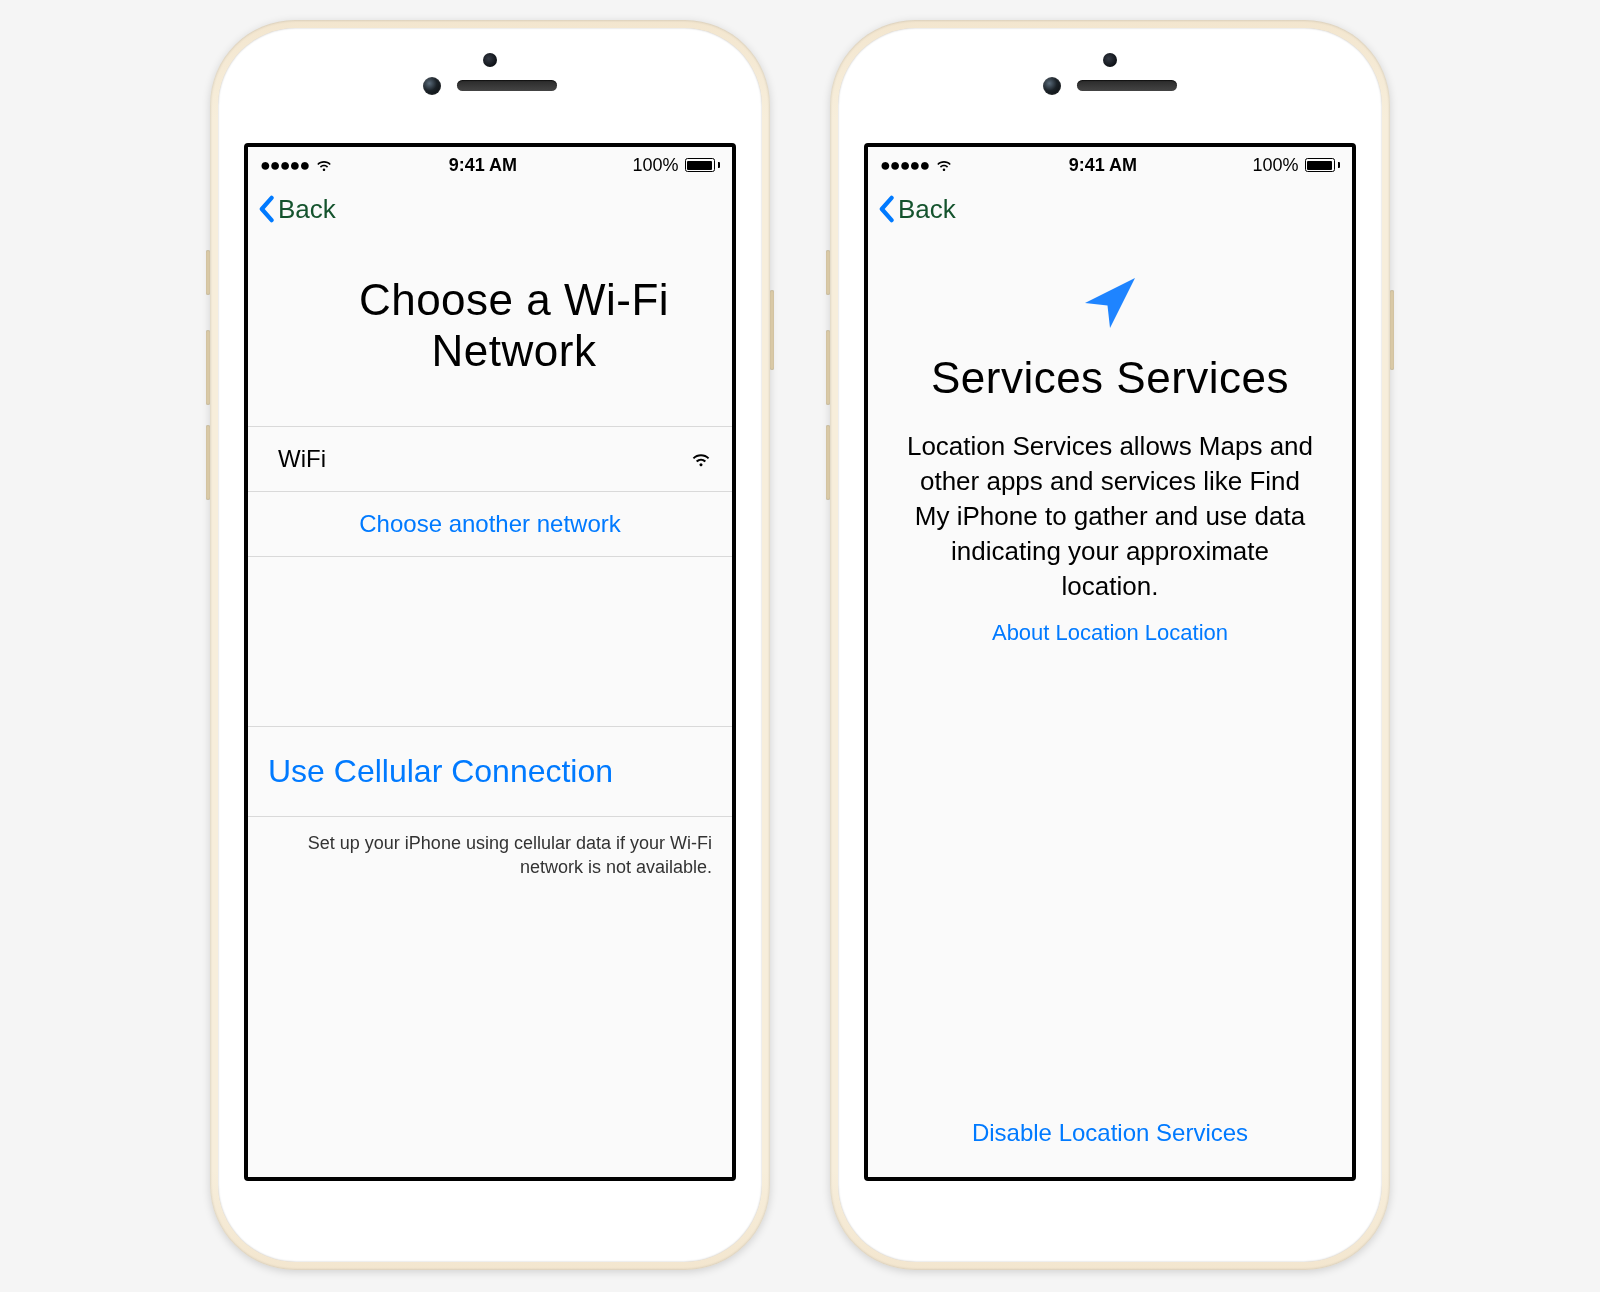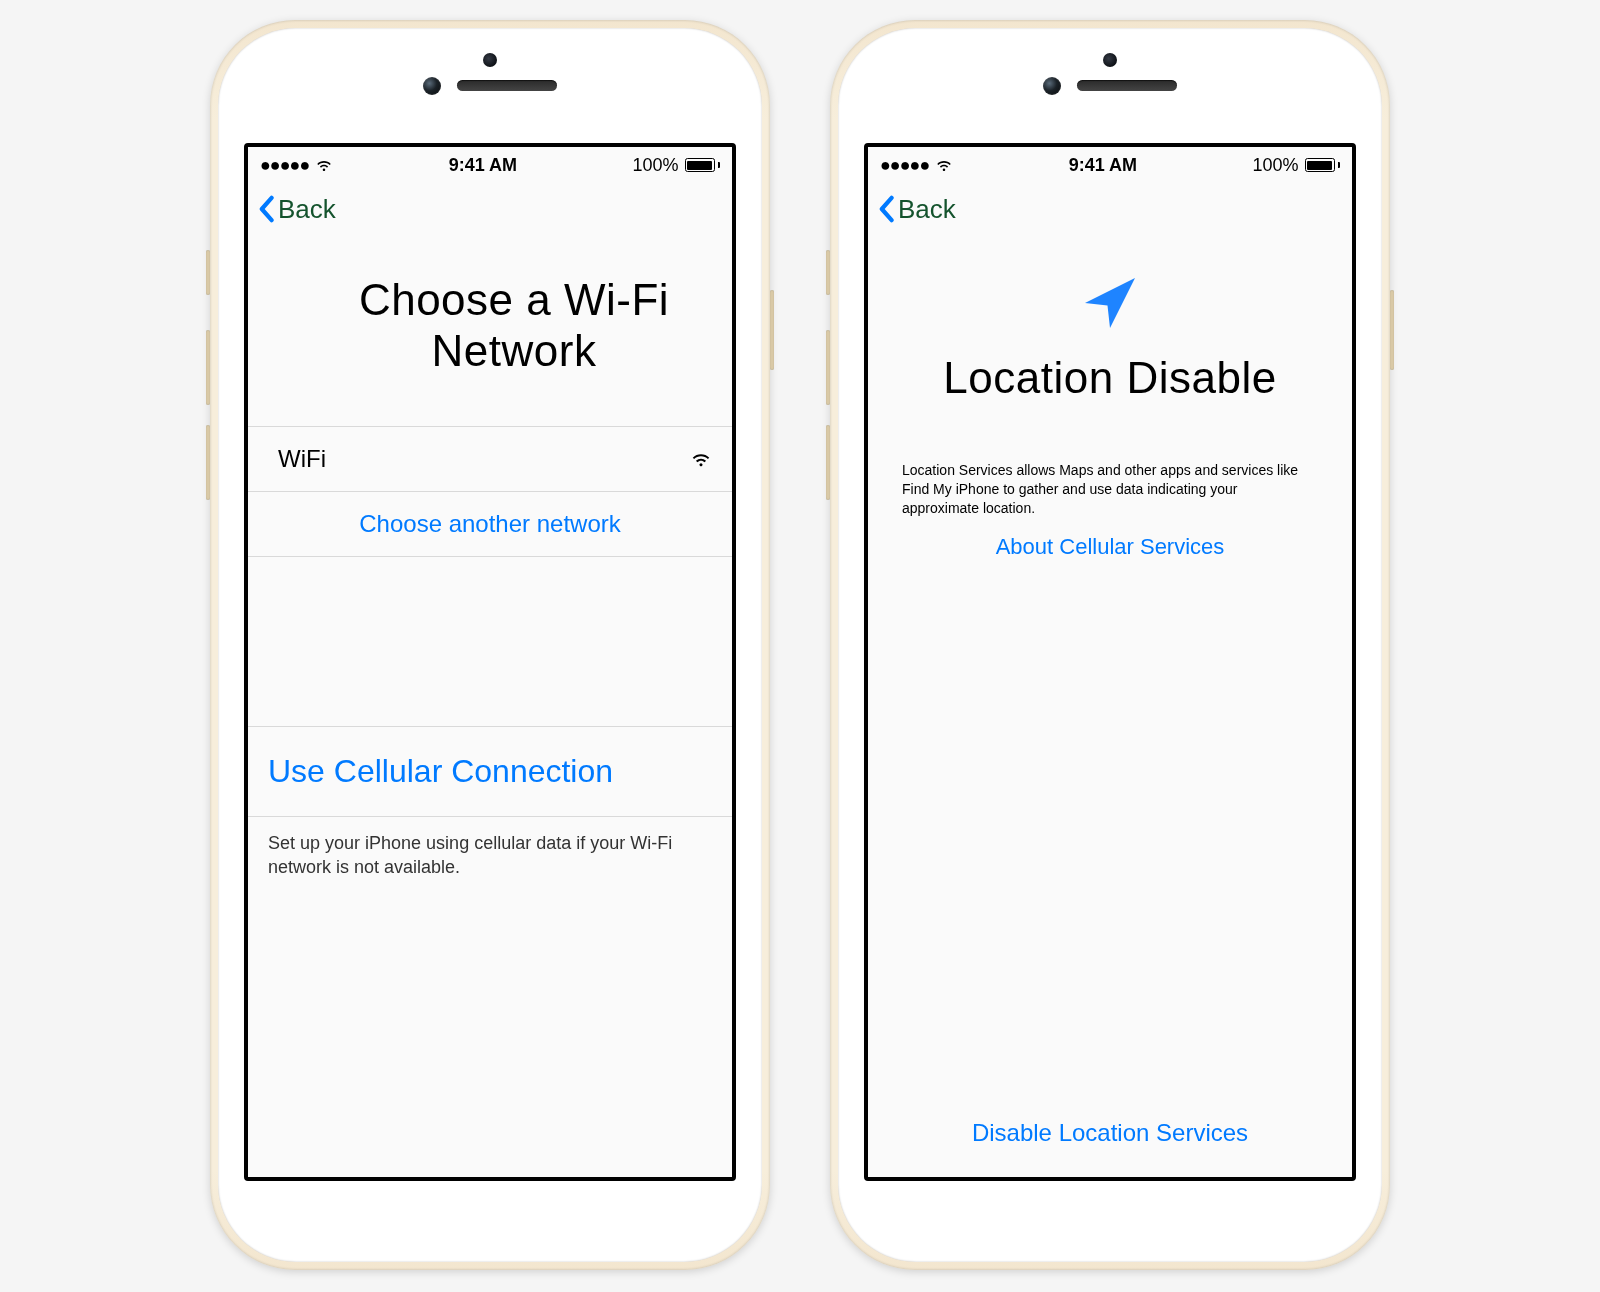--- a/index.html
+++ b/index.html
@@ -153,41 +153,42 @@
     padding: 26px 20px;
     color: #007aff;
     font-size: 32px;
     margin-top: 40px;
   }
   .helper {
     padding: 14px 20px;
     font-size: 18px;
     color: #333;
     line-height: 1.35;
+    text-align: right;
   }
 
   
   .loc-icon-wrap {
     text-align: center;
     padding: 38px 0 6px;
   }
   .loc-icon-wrap svg { width: 60px; height: 60px; }
   .loc-title {
     font-size: 44px;
     font-weight: 300;
     text-align: center;
     padding: 10px 20px 26px;
     letter-spacing: .5px;
   }
   .loc-desc {
-    font-size: 14px;
+    font-size: 26px;
+    text-align: center;
     color: #000;
     padding: 0 34px;
     line-height: 1.35;
-    margin-top: 32px;
   }
   .loc-about {
     text-align: center;
     color: #007aff;
     font-size: 22px;
     padding: 16px 0 0;
   }
 
   .spacer-flex { flex: 1; }
 
@@ -348,24 +349,24 @@
           <span>Back</span>
         </div>
       </div>
 
       <div class="content">
         <div class="loc-icon-wrap">
           <svg viewBox="0 0 48 48">
               <path fill="#1e84ff" d="M44 4 4 24l18 2 2 18L44 4z"></path>
             </svg>
         </div>
-        <div class="loc-title">Location Disable</div>
+        <div class="loc-title">Services Services</div>
         <div class="loc-desc">Location Services allows Maps and other apps and services like Find My iPhone to gather and use data indicating your approximate location.</div>
         <div class="loc-about">
-          <span>About Cellular Services</span>
+          <span>About Location Location</span>
         </div>
 
         <div class="spacer-flex"></div>
 
         <div class="action-secondary">
           <span>Disable Location Services</span>
         </div>
       </div>
 
     </div>

